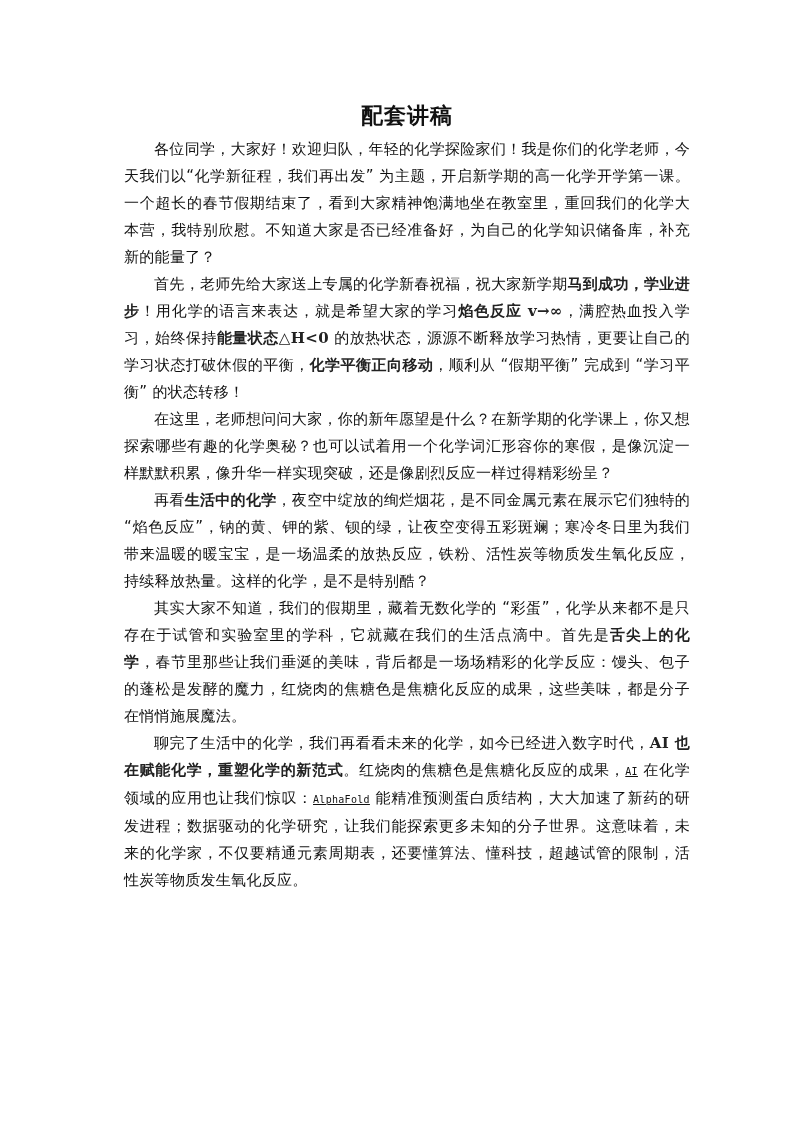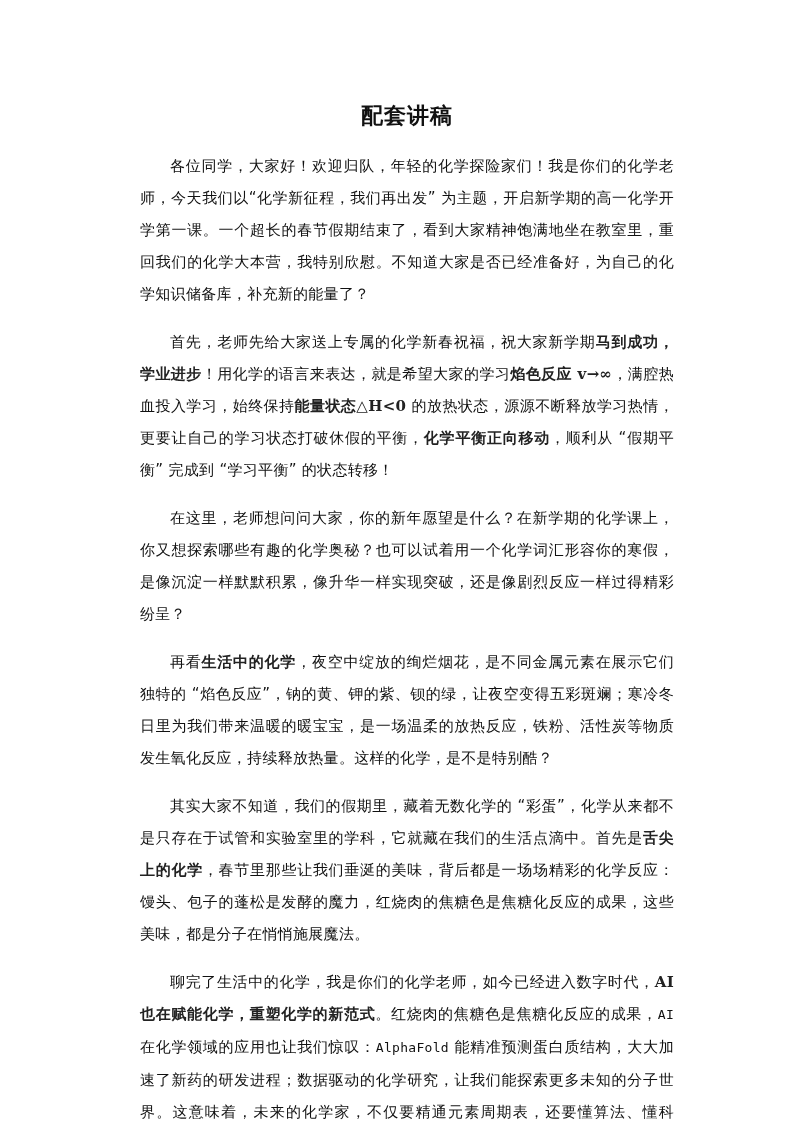--- a/index.html
+++ b/index.html
@@ -1,31 +1,31 @@
 <!DOCTYPE html>
 <html><head>
 <meta charset="utf-8">
 <style>
   html, body { margin: 0; padding: 0; background: #ffffff; }
   body { width: 794px; height: 1123px; position: relative; overflow: hidden;
          font-family: "DejaVu Sans", "Liberation Sans", sans-serif; color: #111; }
   .page { position: absolute; left: 124px; top: 98px; width: 566px; }
   .title { text-align: center; font-size: 22px; font-weight: bold; line-height: 36px;
            margin: 0 0 2px 0; letter-spacing: 1px; }
-  .para { font-size: 15px; line-height: 32px; text-indent: 2em; margin: 16px;
+  .para { font-size: 15px; line-height: 27px; text-indent: 2em; margin: 0;
           text-align: justify; letter-spacing: 0.3px; }
   .em { font-family: "DejaVu Serif", "Liberation Serif", serif; font-weight: bold; color: #222; }
-  .mono { font-family: "DejaVu Sans Mono", "Liberation Mono", monospace; font-size: 13px; }
+  .mono { font-family: "DejaVu Sans Mono", "Liberation Mono", monospace; font-size: 10px; text-decoration: underline; }
 </style>
 </head>
 <body>
 
 <div class="page">
   <h1 class="title">配套讲稿</h1>
   <div id="body">
       <p class="para"><span>各位同学，大家好！欢迎归队，年轻的化学探险家们！我是你们的化学老师，今天我们以“化学新征程，我们再出发” 为主题，开启新学期的高一化学开学第一课。一个超长的春节假期结束了，看到大家精神饱满地坐在教室里，重回我们的化学大本营，我特别欣慰。不知道大家是否已经准备好，为自己的化学知识储备库，补充新的能量了？</span></p>
       <p class="para"><span>首先，老师先给大家送上专属的化学新春祝福，祝大家新学期</span><span class="em">马到成功，学业进步</span><span>！用化学的语言来表达，就是希望大家的学习</span><span class="em">焰色反应 v→∞</span><span>，满腔热血投入学习，始终保持</span><span class="em">能量状态△H&lt;0</span><span> 的放热状态，源源不断释放学习热情，更要让自己的学习状态打破休假的平衡，</span><span class="em">化学平衡正向移动</span><span>，顺利从 “假期平衡” 完成到 “学习平衡” 的状态转移！</span></p>
       <p class="para"><span>在这里，老师想问问大家，你的新年愿望是什么？在新学期的化学课上，你又想探索哪些有趣的化学奥秘？也可以试着用一个化学词汇形容你的寒假，是像沉淀一样默默积累，像升华一样实现突破，还是像剧烈反应一样过得精彩纷呈？</span></p>
       <p class="para"><span>再看</span><span class="em">生活中的化学</span><span>，夜空中绽放的绚烂烟花，是不同金属元素在展示它们独特的 “焰色反应”，钠的黄、钾的紫、钡的绿，让夜空变得五彩斑斓；寒冷冬日里为我们带来温暖的暖宝宝，是一场温柔的放热反应，铁粉、活性炭等物质发生氧化反应，持续释放热量。这样的化学，是不是特别酷？</span></p>
       <p class="para"><span>其实大家不知道，我们的假期里，藏着无数化学的 “彩蛋”，化学从来都不是只存在于试管和实验室里的学科，它就藏在我们的生活点滴中。首先是</span><span class="em">舌尖上的化学</span><span>，春节里那些让我们垂涎的美味，背后都是一场场精彩的化学反应：馒头、包子的蓬松是发酵的魔力，红烧肉的焦糖色是焦糖化反应的成果，这些美味，都是分子在悄悄施展魔法。</span></p>
-      <p class="para"><span>聊完了生活中的化学，我是你们的化学老师，如今已经进入数字时代，</span><span class="em">AI 也在赋能化学，重塑化学的新范式</span><span>。红烧肉的焦糖色是焦糖化反应的成果，</span><span class="mono">AI</span><span> 在化学领域的应用也让我们惊叹：</span><span class="mono">AlphaFold</span><span> 能精准预测蛋白质结构，大大加速了新药的研发进程；数据驱动的化学研究，让我们能探索更多未知的分子世界。这意味着，未来的化学家，不仅要精通元素周期表，还要懂算法、懂科技，超越试管的限制，活性炭等物质发生氧化反应。</span></p>
+      <p class="para"><span>聊完了生活中的化学，我们再看看未来的化学，如今已经进入数字时代，</span><span class="em">AI 也在赋能化学，重塑化学的新范式</span><span>。红烧肉的焦糖色是焦糖化反应的成果，</span><span class="mono">AI</span><span> 在化学领域的应用也让我们惊叹：</span><span class="mono">AlphaFold</span><span> 能精准预测蛋白质结构，大大加速了新药的研发进程；数据驱动的化学研究，让我们能探索更多未知的分子世界。这意味着，未来的化学家，不仅要精通元素周期表，还要懂算法、懂科技，超越试管的限制，活性炭等物质发生氧化反应。</span></p>
     </div>
 </div>
 
 </body></html>

